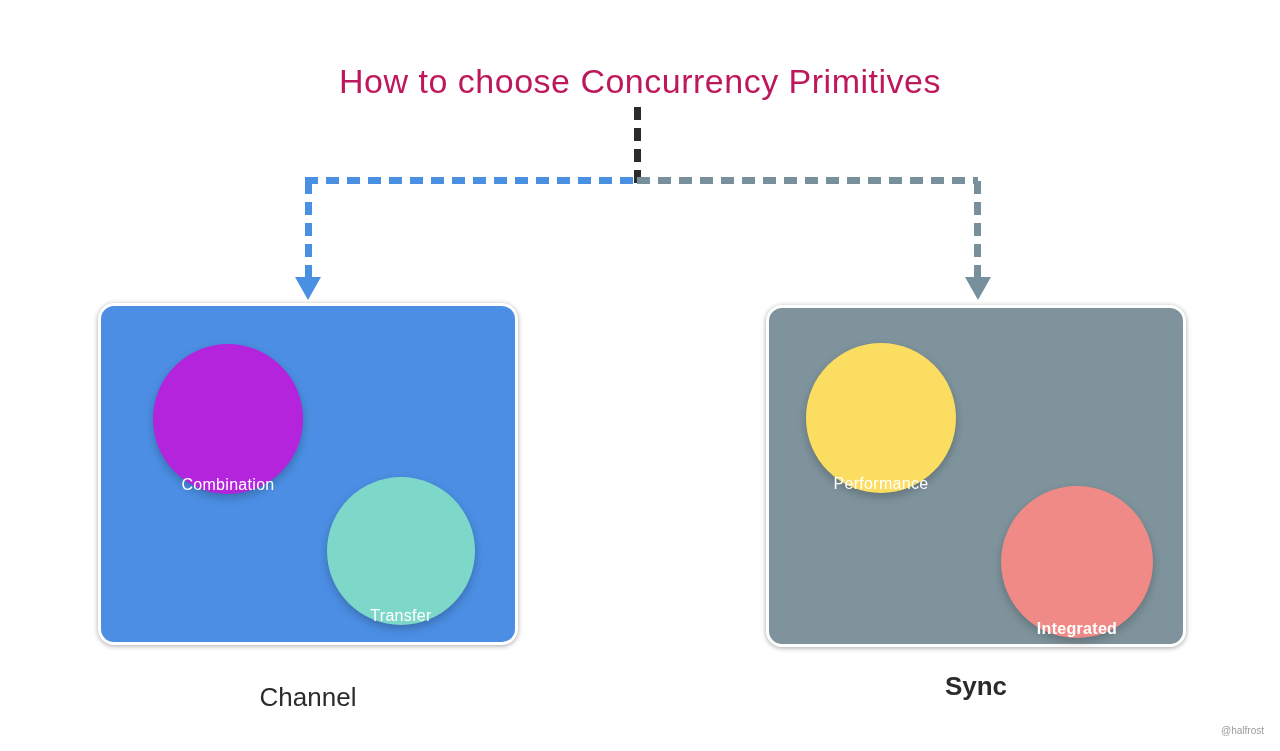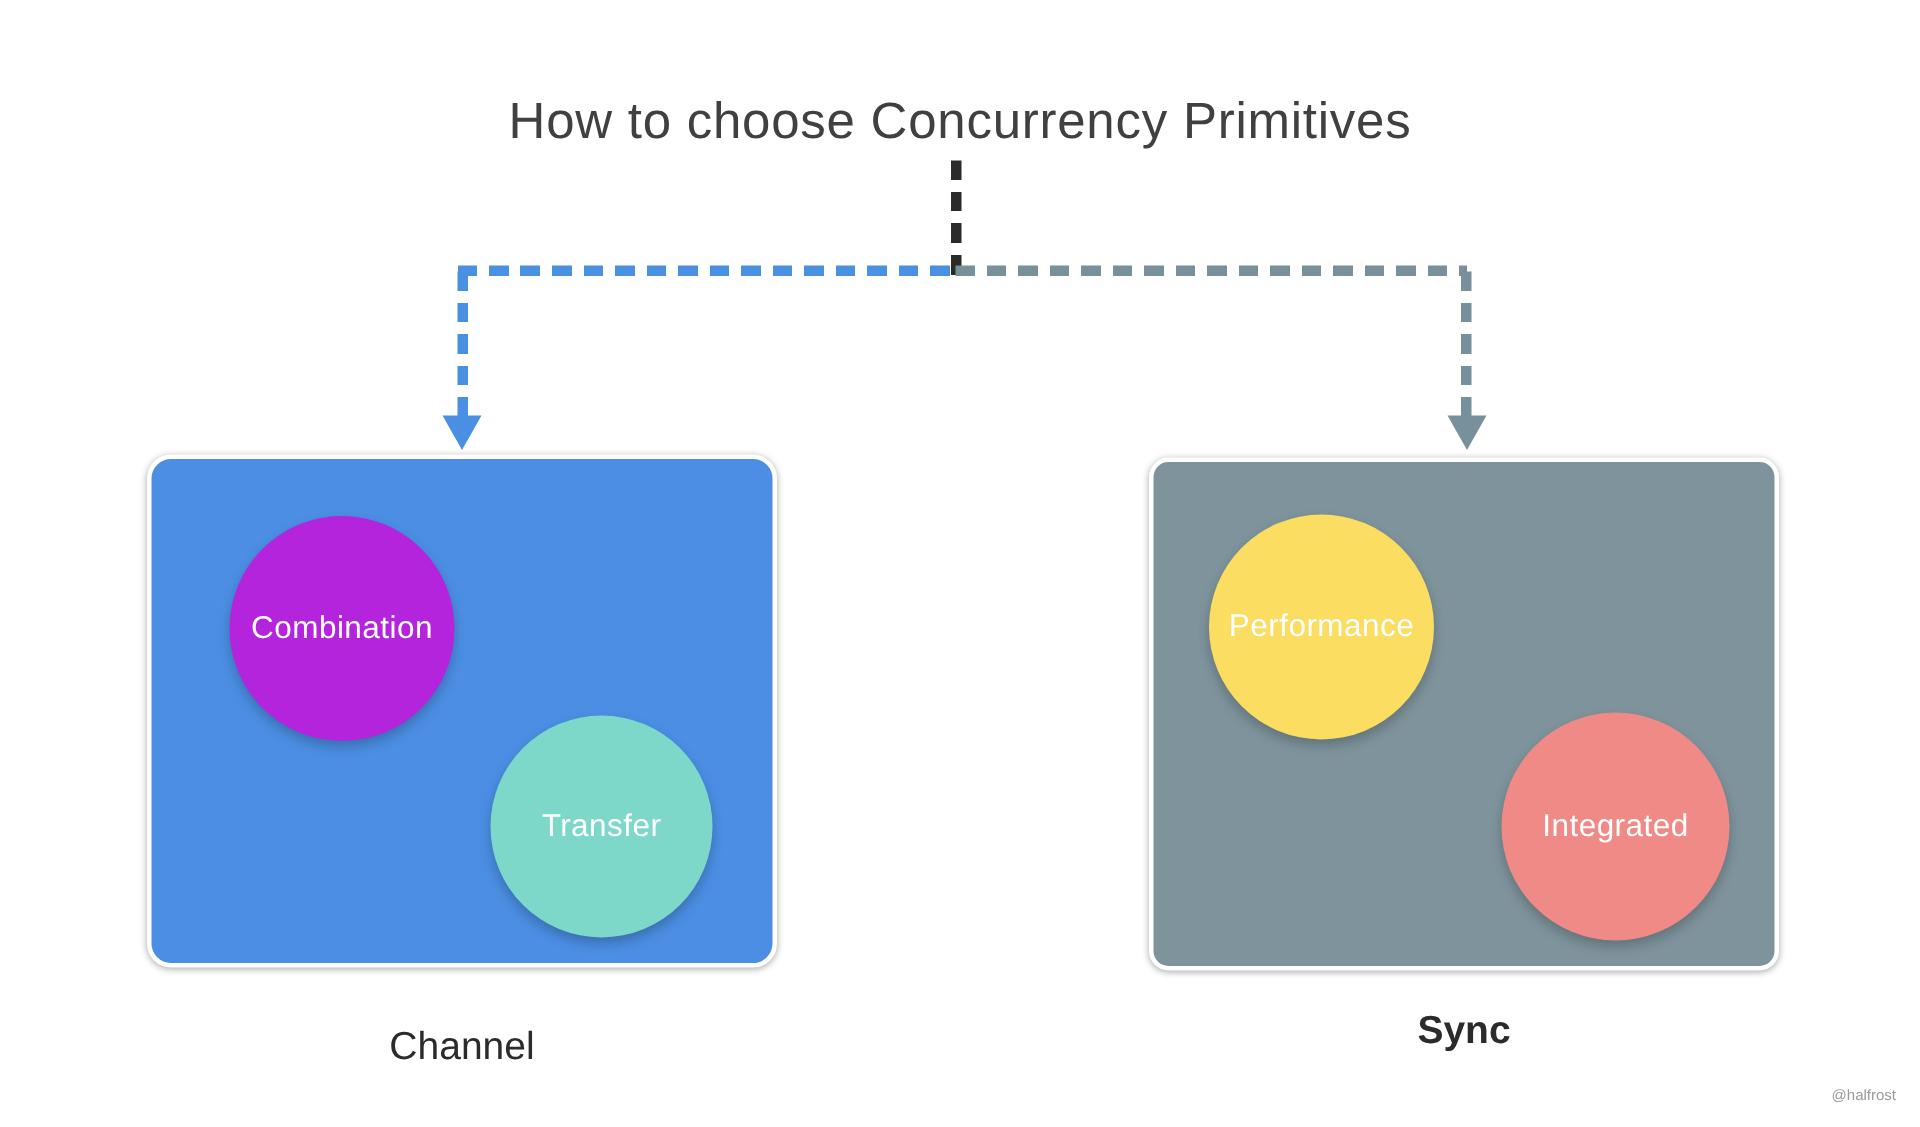--- a/index.html
+++ b/index.html
@@ -19,21 +19,21 @@
   
   .title {
     position: absolute;
     top: 62px;
     left: 0;
     width: 1280px;
     text-align: center;
     font-size: 34px;
     font-weight: 500;
     letter-spacing: 0.5px;
-    color: #404040;
+    color: #be185d;
   }
 
   
   .dash-v {
     position: absolute;
     width: 7px;
     background: repeating-linear-gradient(to bottom, var(--c) 0 13px, transparent 13px 21px);
   }
   .dash-h {
     position: absolute;
@@ -62,39 +62,39 @@
     position: absolute;
     width: 420px;
     height: 342px;
     border: 3px solid #ffffff;
     border-radius: 16px;
     box-sizing: border-box;
     background: var(--c);
     box-shadow: 0 1px 5px rgba(0,0,0,0.35);
   }
   .box-channel { left: 98px;  top: 303px; }
-  .box-sync    { left: 766px; top: 305px; border-radius: 13px; }
+  .box-sync    { left: 766px; top: 305px; }
 
   
   .bubble {
     position: absolute;
     border-radius: 50%;
     background: var(--c);
     display: flex;
-    align-items: center;
+    align-items: flex-end;
     justify-content: center;
     color: #ffffff;
-    font-size: 21px;
+    font-size: 16px;
     letter-spacing: 0.3px;
     box-shadow: 0 4px 8px rgba(0,0,0,0.22);
   }
   .bubble-combination { left: 52px;  top: 38px;  width: 150px; height: 150px; }
   .bubble-transfer    { left: 226px; top: 171px; width: 148px; height: 148px; }
   .bubble-performance { left: 37px;  top: 35px;  width: 150px; height: 150px; }
-  .bubble-integrated  { left: 232px; top: 167px; width: 152px; height: 152px; }
+  .bubble-integrated  { left: 232px; top: 178px; width: 152px; height: 152px; font-weight: bold; }
 
   
   .group-label {
     position: absolute;
     width: 420px;
     text-align: center;
     font-size: 26px;
     font-weight: 500;
     color: #2b2b2b;
   }

